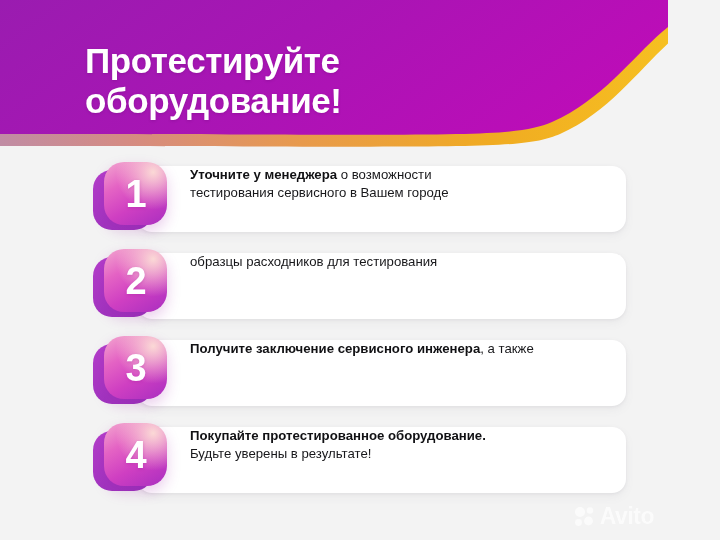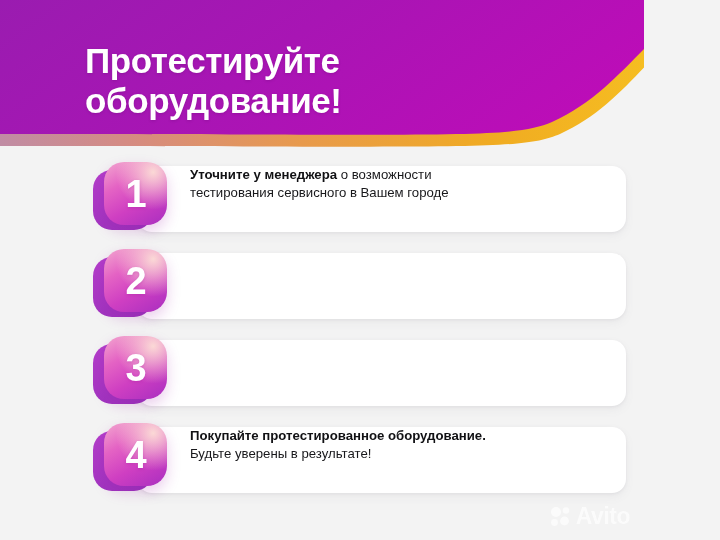--- a/index.html
+++ b/index.html
@@ -14,20 +14,21 @@
     font-family: "Liberation Sans", "DejaVu Sans", sans-serif;
     -webkit-font-smoothing: antialiased;
   }
 
   #stage {
     position: relative;
     width: 644px;
     height: 540px;
     background: #f3f3f3;
     overflow: hidden;
+    padding-left: 24px;
   }
 
   
   .banner-wrap {
     position: absolute;
     left: 0;
     top: 0;
     width: 720px;
     height: 152px;
   }
@@ -215,32 +216,34 @@
       <div class="badge">
         <div class="badge-back"></div>
         <div class="badge-front"></div>
         <div class="badge-num">1</div>
       </div>
     </div>
 
     <div class="step-row" style="top:97px;">
       <div class="step-card">
         <div class="step-text">
+          <span class="ln">образцы расходников для тестирования</span>
         </div>
       </div>
       <div class="badge">
         <div class="badge-back"></div>
         <div class="badge-front"></div>
         <div class="badge-num">2</div>
       </div>
     </div>
 
     <div class="step-row" style="top:184px;">
       <div class="step-card">
         <div class="step-text">
+          <span class="ln"><b>Получите заключение сервисного инженера</b><span>, а также</span></span>
         </div>
       </div>
       <div class="badge">
         <div class="badge-back"></div>
         <div class="badge-front"></div>
         <div class="badge-num">3</div>
       </div>
     </div>
 
     <div class="step-row" style="top:271px;">

